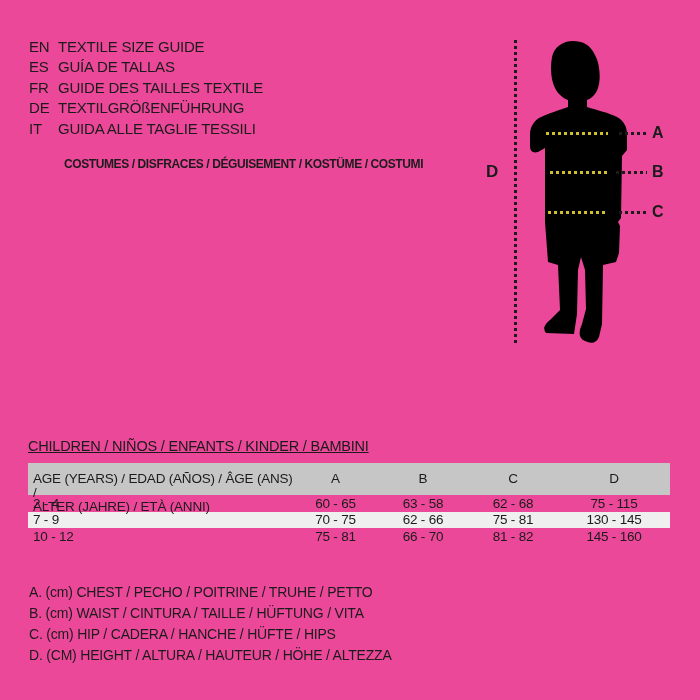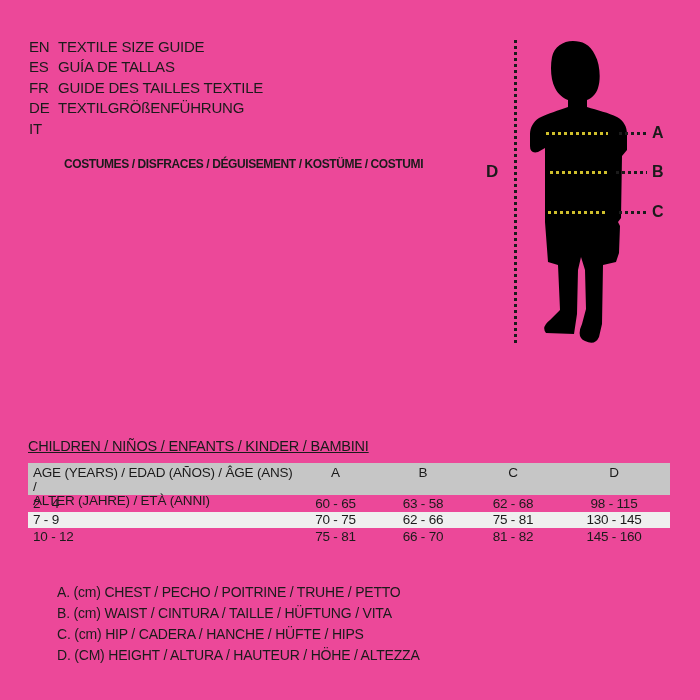--- a/index.html
+++ b/index.html
@@ -29,29 +29,29 @@
   #label-a{left:652px;top:124px;}
   #label-b{left:652px;top:163px;}
   #label-c{left:652px;top:203px;}
   #label-d{left:486px;top:163px;font-size:17px;}
   
   .children-title{position:absolute;left:28px;top:438px;font-size:14.5px;letter-spacing:-0.2px;text-decoration:underline;}
   
   .size-table{position:absolute;left:28px;top:463px;width:642px;font-size:13.5px;letter-spacing:-0.2px;}
   .t-row{display:grid;grid-template-columns:265px 85px 90px 90px 112px;}
   .t-header{height:32px;background:#c6c6c6;}
-  .t-header .cell{padding-top:3px;line-height:14px;}
+  .t-header .cell{padding-top:9px;line-height:14px;}
   .t-header .age-cell{padding-left:5px;}
   .t-header .col-letter{text-align:center;}
   .t-data{height:16.5px;align-items:center;display:grid;grid-template-columns:265px 85px 90px 90px 112px;}
   .t-data:nth-child(odd){background:#efefef;}
   .t-data .age-cell{padding-left:5px;}
   .t-data .val{text-align:center;}
   
-  .legend{position:absolute;left:29px;top:582px;font-size:14px;line-height:21px;letter-spacing:-0.2px;margin-left:28px;}
+  .legend{position:absolute;left:29px;top:582px;font-size:14px;line-height:21px;letter-spacing:-0.2px;}
 </style>
 </head>
 <body>
 
 <div class="canvas">
 
   <div class="lang-block">
     <div class="lang-row">
       <span class="lang-code">EN</span>
       <span class="lang-label">TEXTILE SIZE GUIDE</span>
@@ -63,20 +63,21 @@
     <div class="lang-row">
       <span class="lang-code">FR</span>
       <span class="lang-label">GUIDE DES TAILLES TEXTILE</span>
     </div>
     <div class="lang-row">
       <span class="lang-code">DE</span>
       <span class="lang-label">TEXTILGRÖßENFÜHRUNG</span>
     </div>
     <div class="lang-row">
       <span class="lang-code">IT</span>
+      <span class="lang-label">GUIDA ALLE TAGLIE TESSILI</span>
     </div>
   </div>
 
   <div class="costumes-title">COSTUMES / DISFRACES / DÉGUISEMENT / KOSTÜME / COSTUMI</div>
 
   <svg class="silhouette" viewBox="0 0 125 312" xmlns="http://www.w3.org/2000/svg" aria-hidden="true">
     <path fill="#000000" d="M49,5
       C39,5 30,11 28,21 C26,32 27,44 31,52 C34,58 39,62 44,64
       L44,71 C35,74 23,78 15,82 C9,86 6,92 6,98
       L6,110 Q6,118 14,116 L21,112
@@ -116,21 +117,21 @@
       <div class="cell col-letter">A</div>
       <div class="cell col-letter">B</div>
       <div class="cell col-letter">C</div>
       <div class="cell col-letter">D</div>
     </div>
     <div class="t-data">
       <div class="age-cell">2 - 4</div>
       <div class="val">60 - 65</div>
       <div class="val">63 - 58</div>
       <div class="val">62 - 68</div>
-      <div class="val">98 - 115</div>
+      <div class="val">75 - 115</div>
     </div>
     <div class="t-data">
       <div class="age-cell">7 - 9</div>
       <div class="val">70 - 75</div>
       <div class="val">62 - 66</div>
       <div class="val">75 - 81</div>
       <div class="val">130 - 145</div>
     </div>
     <div class="t-data">
       <div class="age-cell">10 - 12</div>

